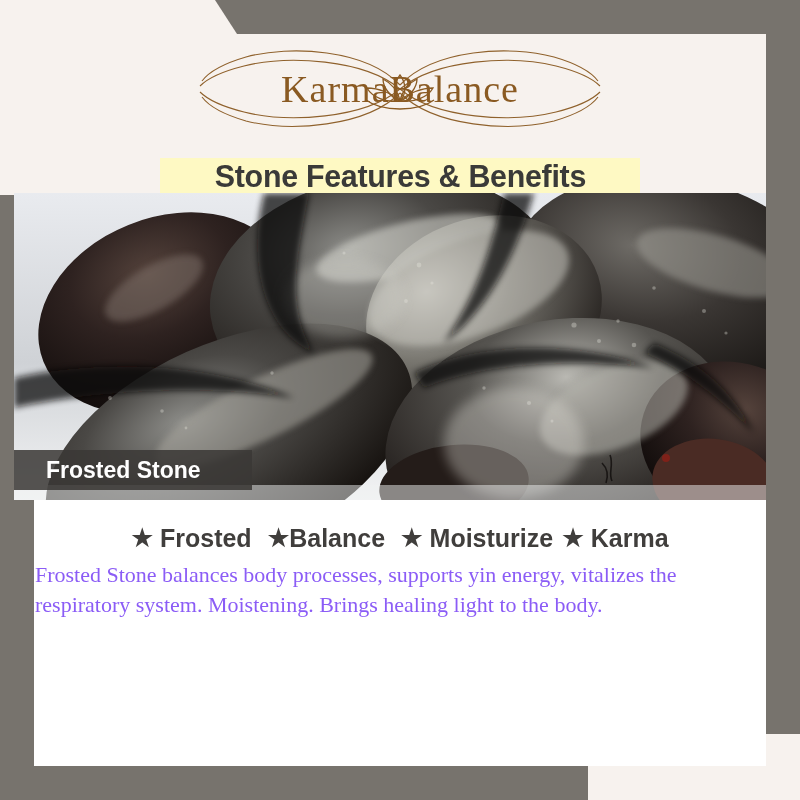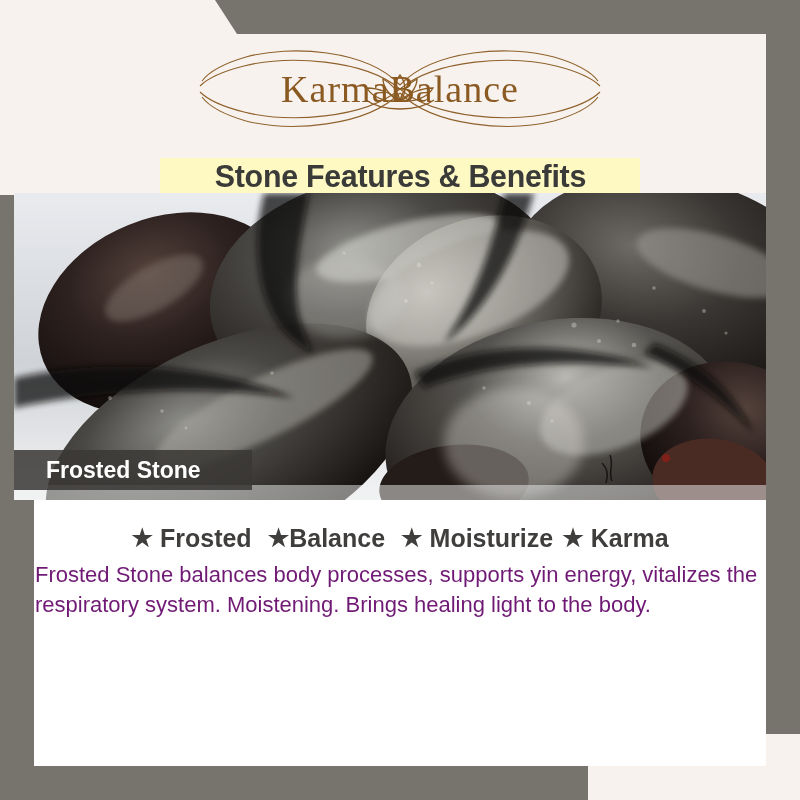--- a/index.html
+++ b/index.html
@@ -114,22 +114,22 @@
   .star { font-size:24px; line-height:1; color:#403e3c; }
   .b-gap-wide { margin-right:16px; }
   .b-gap-narrow { margin-right:9px; }
   .star-pad-1 { margin-right:7px; }
   .star-pad-0 { margin-right:0px; }
 
   
   .desc {
     position:absolute; left:34px; top:560px; width:732px;
     padding:0 8px 0 1px;
-    font-family:Liberation Sans, sans-serif;
-    font-size:22px; line-height:30px; color:#701a75;
+    font-family:Liberation Serif, serif;
+    font-size:22px; line-height:30px; color:#8b5cf6;
     text-align:left;
   }
 </style>
 </head>
 <body>
 
 <div id="stage">
 
   <div class="frame-layer">
     <div class="corner-tl"></div>

